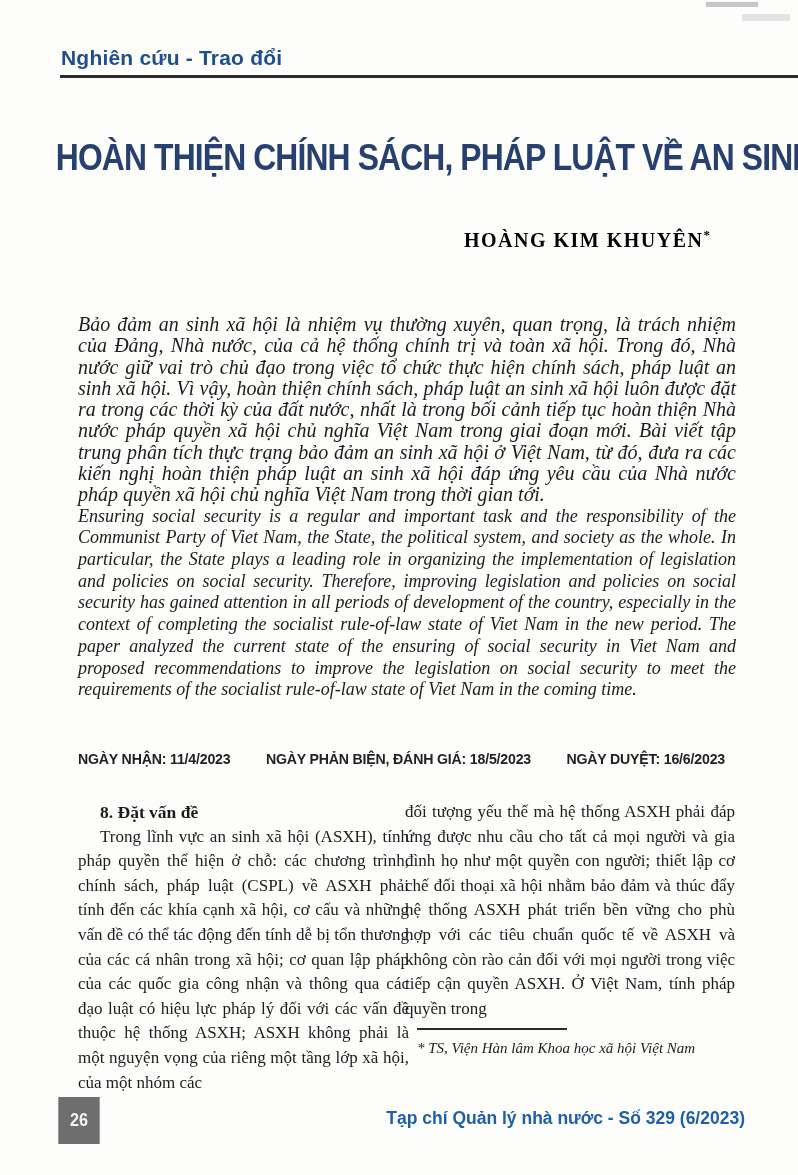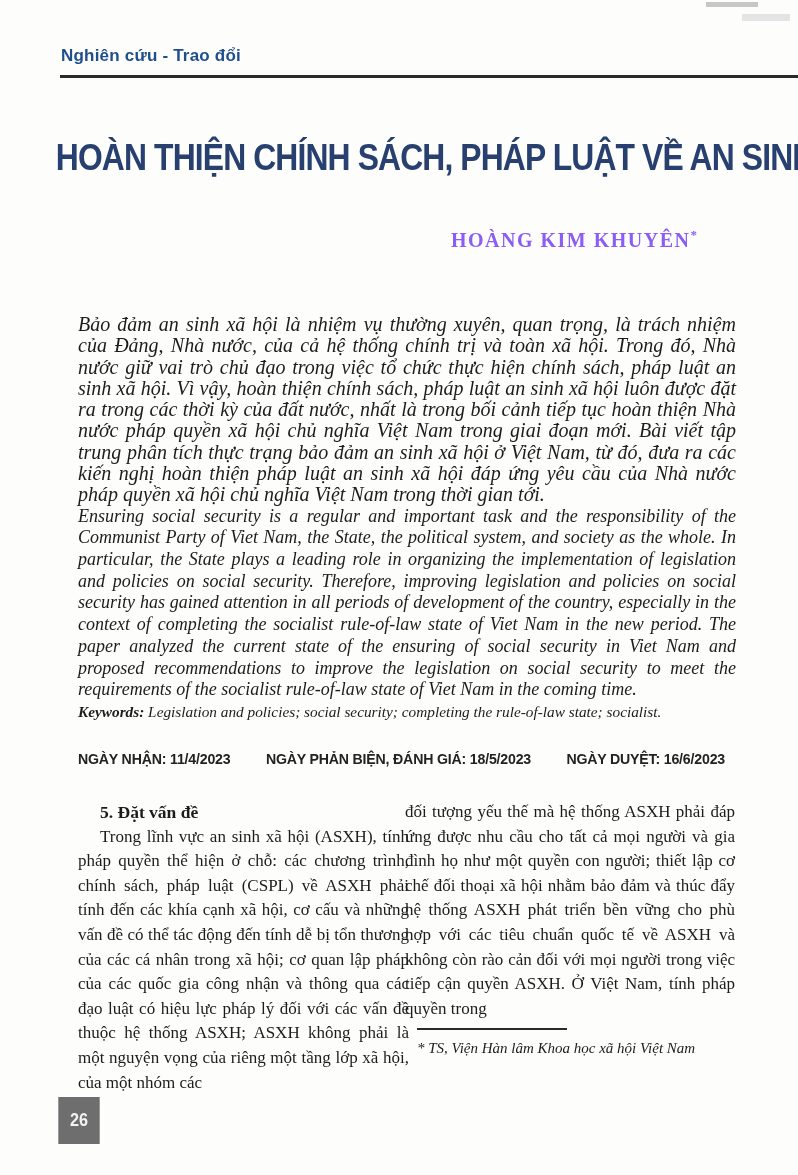--- a/index.html
+++ b/index.html
@@ -14,21 +14,21 @@
   }
   
   .artifact{position:absolute;background:#9a9a9a;opacity:.55;}
   .artifact.a1{left:706px;top:2px;width:52px;height:5px;}
   .artifact.a2{left:742px;top:14px;width:48px;height:7px;opacity:.25;}
 
   
   .kicker{
     position:absolute;left:61px;top:46px;
     font-family:"Liberation Sans", sans-serif;
-    font-weight:bold;font-size:17px;letter-spacing:.2px;
+    font-weight:bold;font-size:21px;letter-spacing:.2px;
     color:#1f4e8c;
   }
   .header-rule{
     position:absolute;left:60px;top:75px;right:0;height:3px;
     background:#2a2a2a;
   }
 
   
   .title{
     position:absolute;left:0;top:138px;width:798px;
@@ -37,24 +37,24 @@
     font-weight:bold;font-size:37px;line-height:40px;
     letter-spacing:-1px;
     color:#27406f;
     transform:scaleX(0.86);
     transform-origin:center;
     white-space:nowrap;
   }
 
   
   .author{
-    position:absolute;right:101px;top:227px;
+    position:absolute;right:88px;top:227px;
     font-family:"Liberation Serif", serif;
     font-weight:bold;font-size:20px;letter-spacing:1.5px;
-    color:#8b5cf6;
+    color:#000000;
   }
   .author sup{font-size:13px;letter-spacing:0;}
 
   
   .abstract{
     position:absolute;left:78px;top:314px;width:658px;
     font-style:italic;
     text-align:justify;
   }
   .abstract p{margin:0;}
@@ -132,47 +132,45 @@
 
   <div class="title">HOÀN THIỆN CHÍNH SÁCH, PHÁP LUẬT VỀ AN SINH XÃ HỘI</div>
 
   <div class="author">
     <span>HOÀNG KIM KHUYÊN</span><sup>*</sup>
   </div>
 
   <div class="abstract">
     <p class="abs-vi">Bảo đảm an sinh xã hội là nhiệm vụ thường xuyên, quan trọng, là trách nhiệm của Đảng, Nhà nước, của cả hệ thống chính trị và toàn xã hội. Trong đó, Nhà nước giữ vai trò chủ đạo trong việc tổ chức thực hiện chính sách, pháp luật an sinh xã hội. Vì vậy, hoàn thiện chính sách, pháp luật an sinh xã hội luôn được đặt ra trong các thời kỳ của đất nước, nhất là trong bối cảnh tiếp tục hoàn thiện Nhà nước pháp quyền xã hội chủ nghĩa Việt Nam trong giai đoạn mới. Bài viết tập trung phân tích thực trạng bảo đảm an sinh xã hội ở Việt Nam, từ đó, đưa ra các kiến nghị hoàn thiện pháp luật an sinh xã hội đáp ứng yêu cầu của Nhà nước pháp quyền xã hội chủ nghĩa Việt Nam trong thời gian tới.</p>
     <p class="abs-en">Ensuring social security is a regular and important task and the responsibility of the Communist Party of Viet Nam, the State, the political system, and society as the whole. In particular, the State plays a leading role in organizing the implementation of legislation and policies on social security. Therefore, improving legislation and policies on social security has gained attention in all periods of development of the country, especially in the context of completing the socialist rule-of-law state of Viet Nam in the new period. The paper analyzed the current state of the ensuring of social security in Viet Nam and proposed recommendations to improve the legislation on social security to meet the requirements of the socialist rule-of-law state of Viet Nam in the coming time.</p>
-    <p class="kw-line">
-      <span class="kw-label">Keywords:</span><span> Legislation and policies; social security; completing the rule-of-law state; socialist.</span>
-    </p>
   </div>
 
   <div class="dates">
     <span class="date-item">
       <span>NGÀY NHẬN:</span>&nbsp;<span class="val">11/4/2023</span>
     </span>
     <span class="date-item">
       <span>NGÀY PHẢN BIỆN, ĐÁNH GIÁ:</span>&nbsp;<span class="val">18/5/2023</span>
     </span>
     <span class="date-item">
       <span>NGÀY DUYỆT:</span>&nbsp;<span class="val">16/6/2023</span>
     </span>
   </div>
 
   <div class="col left">
-    <p class="sec-head">5. Đặt vấn đề</p>
+    <p class="sec-head">8. Đặt vấn đề</p>
     <p>Trong lĩnh vực an sinh xã hội (ASXH), tính pháp quyền thể hiện ở chỗ: các chương trình, chính sách, pháp luật (CSPL) về ASXH phải tính đến các khía cạnh xã hội, cơ cấu và những vấn đề có thể tác động đến tính dễ bị tổn thương của các cá nhân trong xã hội; cơ quan lập pháp của các quốc gia công nhận và thông qua các đạo luật có hiệu lực pháp lý đối với các vấn đề thuộc hệ thống ASXH; ASXH không phải là một nguyện vọng của riêng một tầng lớp xã hội, của một nhóm các</p>
   </div>
 
   <div class="col right">
     <p>đối tượng yếu thế mà hệ thống ASXH phải đáp ứng được nhu cầu cho tất cả mọi người và gia đình họ như một quyền con người; thiết lập cơ chế đối thoại xã hội nhằm bảo đảm và thúc đẩy hệ thống ASXH phát triển bền vững cho phù hợp với các tiêu chuẩn quốc tế về ASXH và không còn rào cản đối với mọi người trong việc tiếp cận quyền ASXH. Ở Việt Nam, tính pháp quyền trong</p>
   </div>
 
   <div class="footnote">
     <div class="footnote-rule"></div>
     <div>* TS, Viện Hàn lâm Khoa học xã hội Việt Nam</div>
   </div>
 
   <div class="pageno">26</div>
 
+  <div class="journal-line">Tạp chí Quản lý nhà nước - Số 329 (6/2023)</div>
 
 </div>
 
 </body></html>

